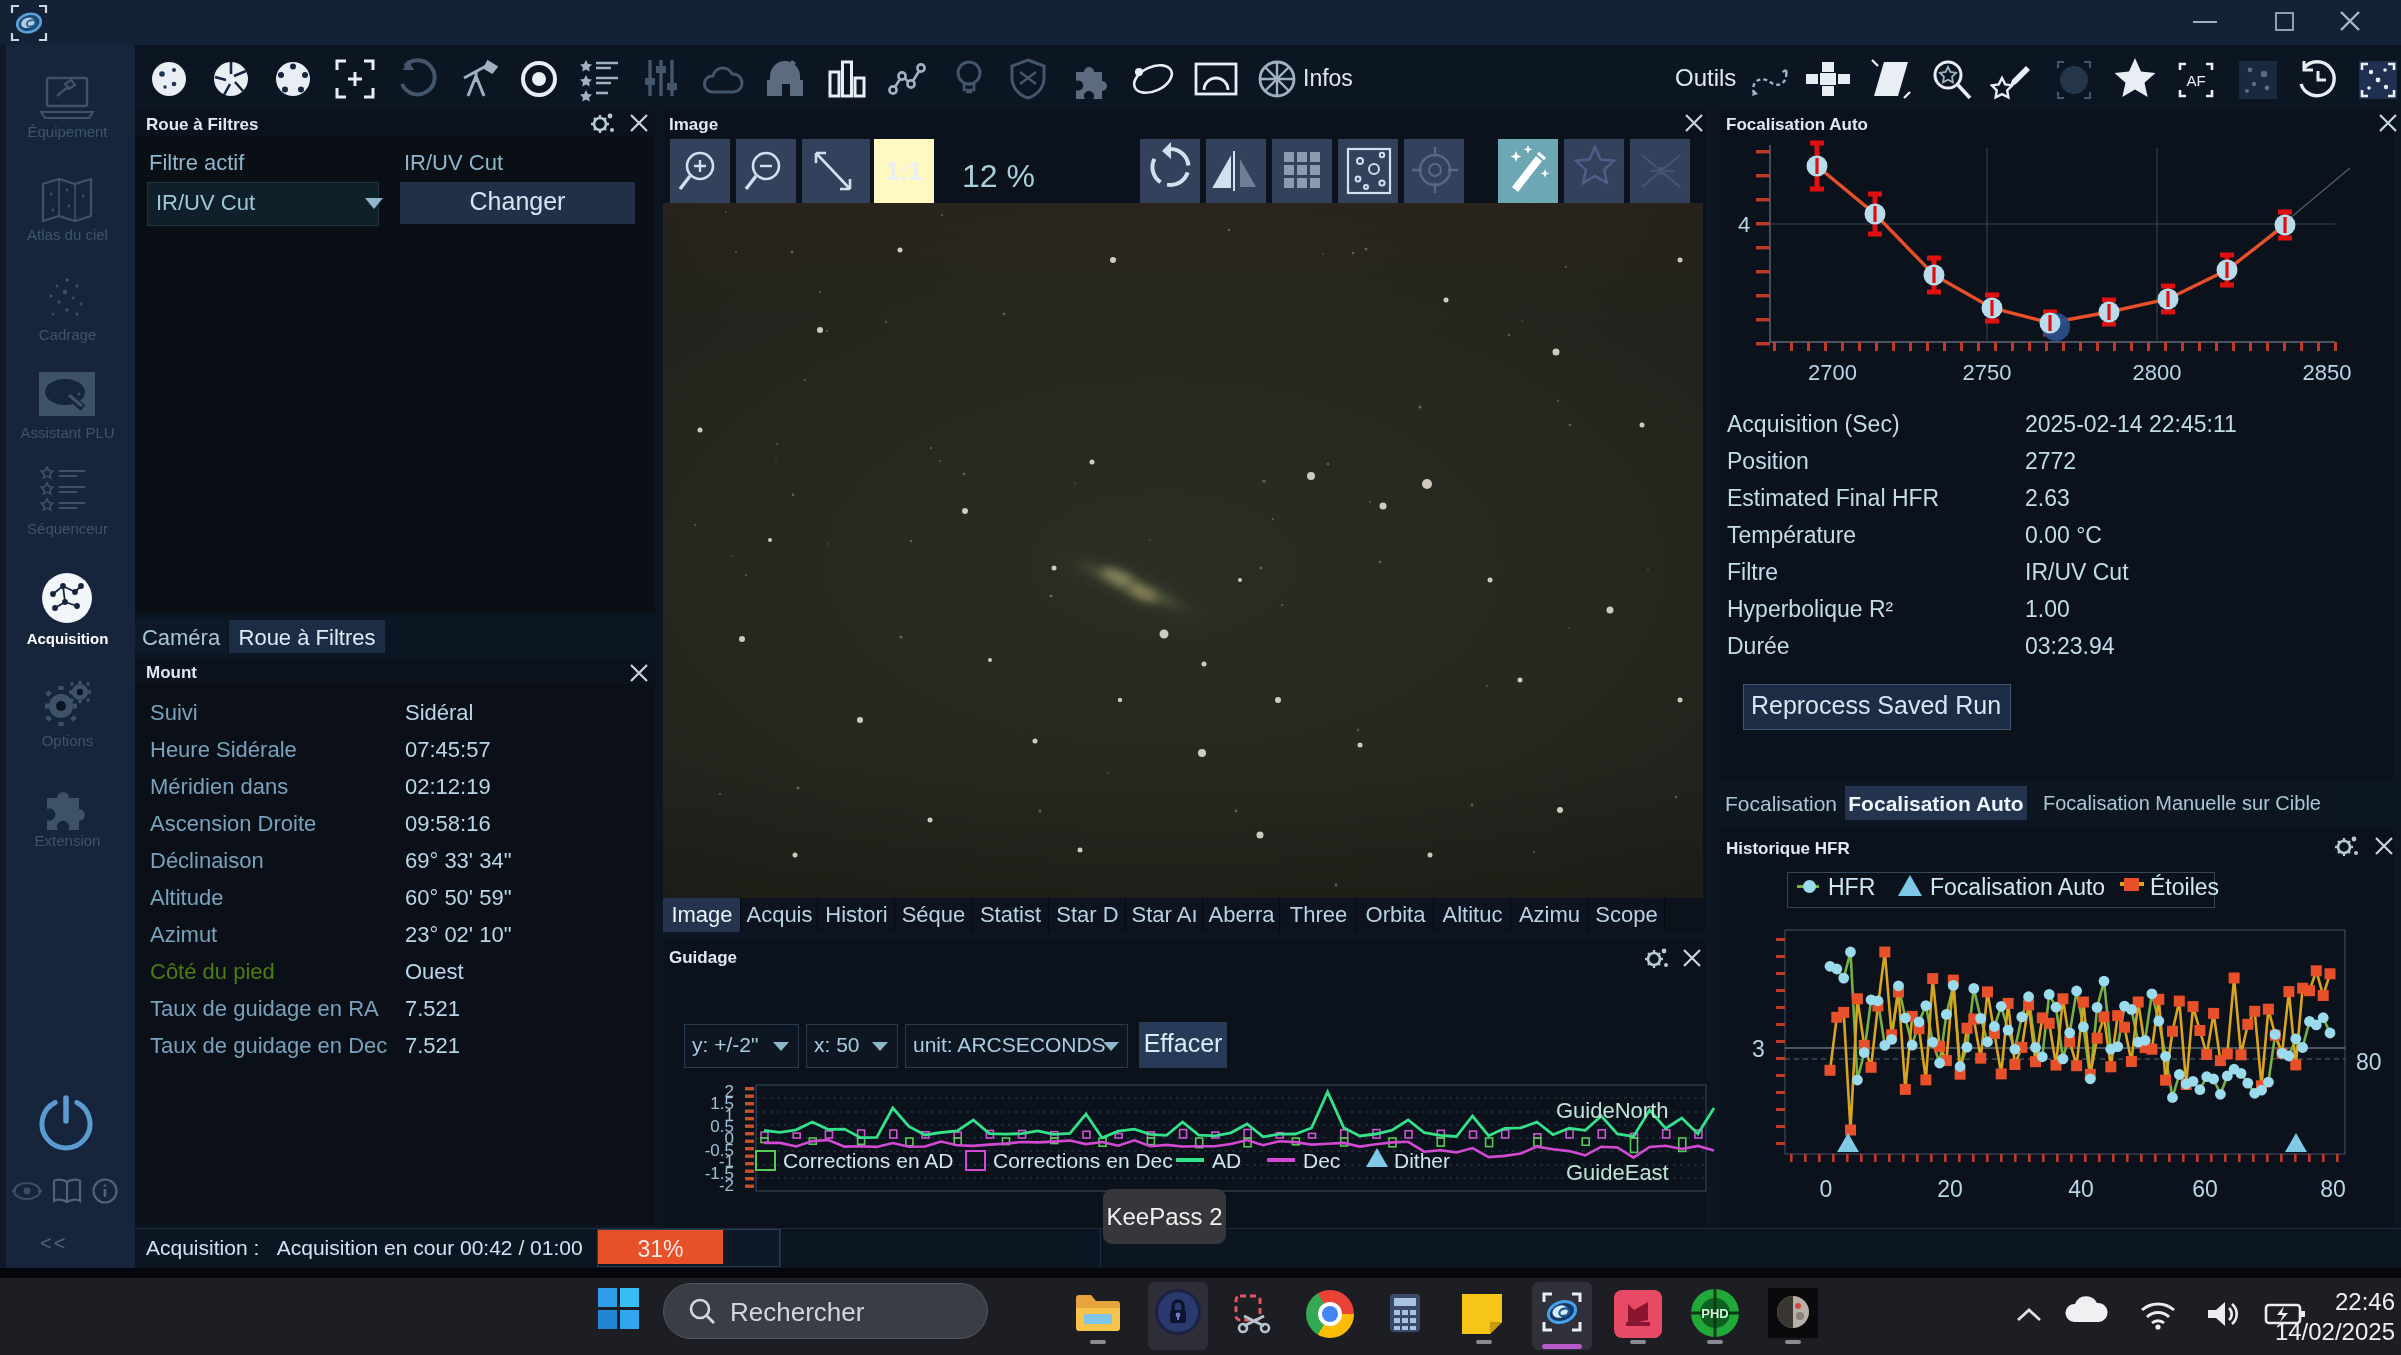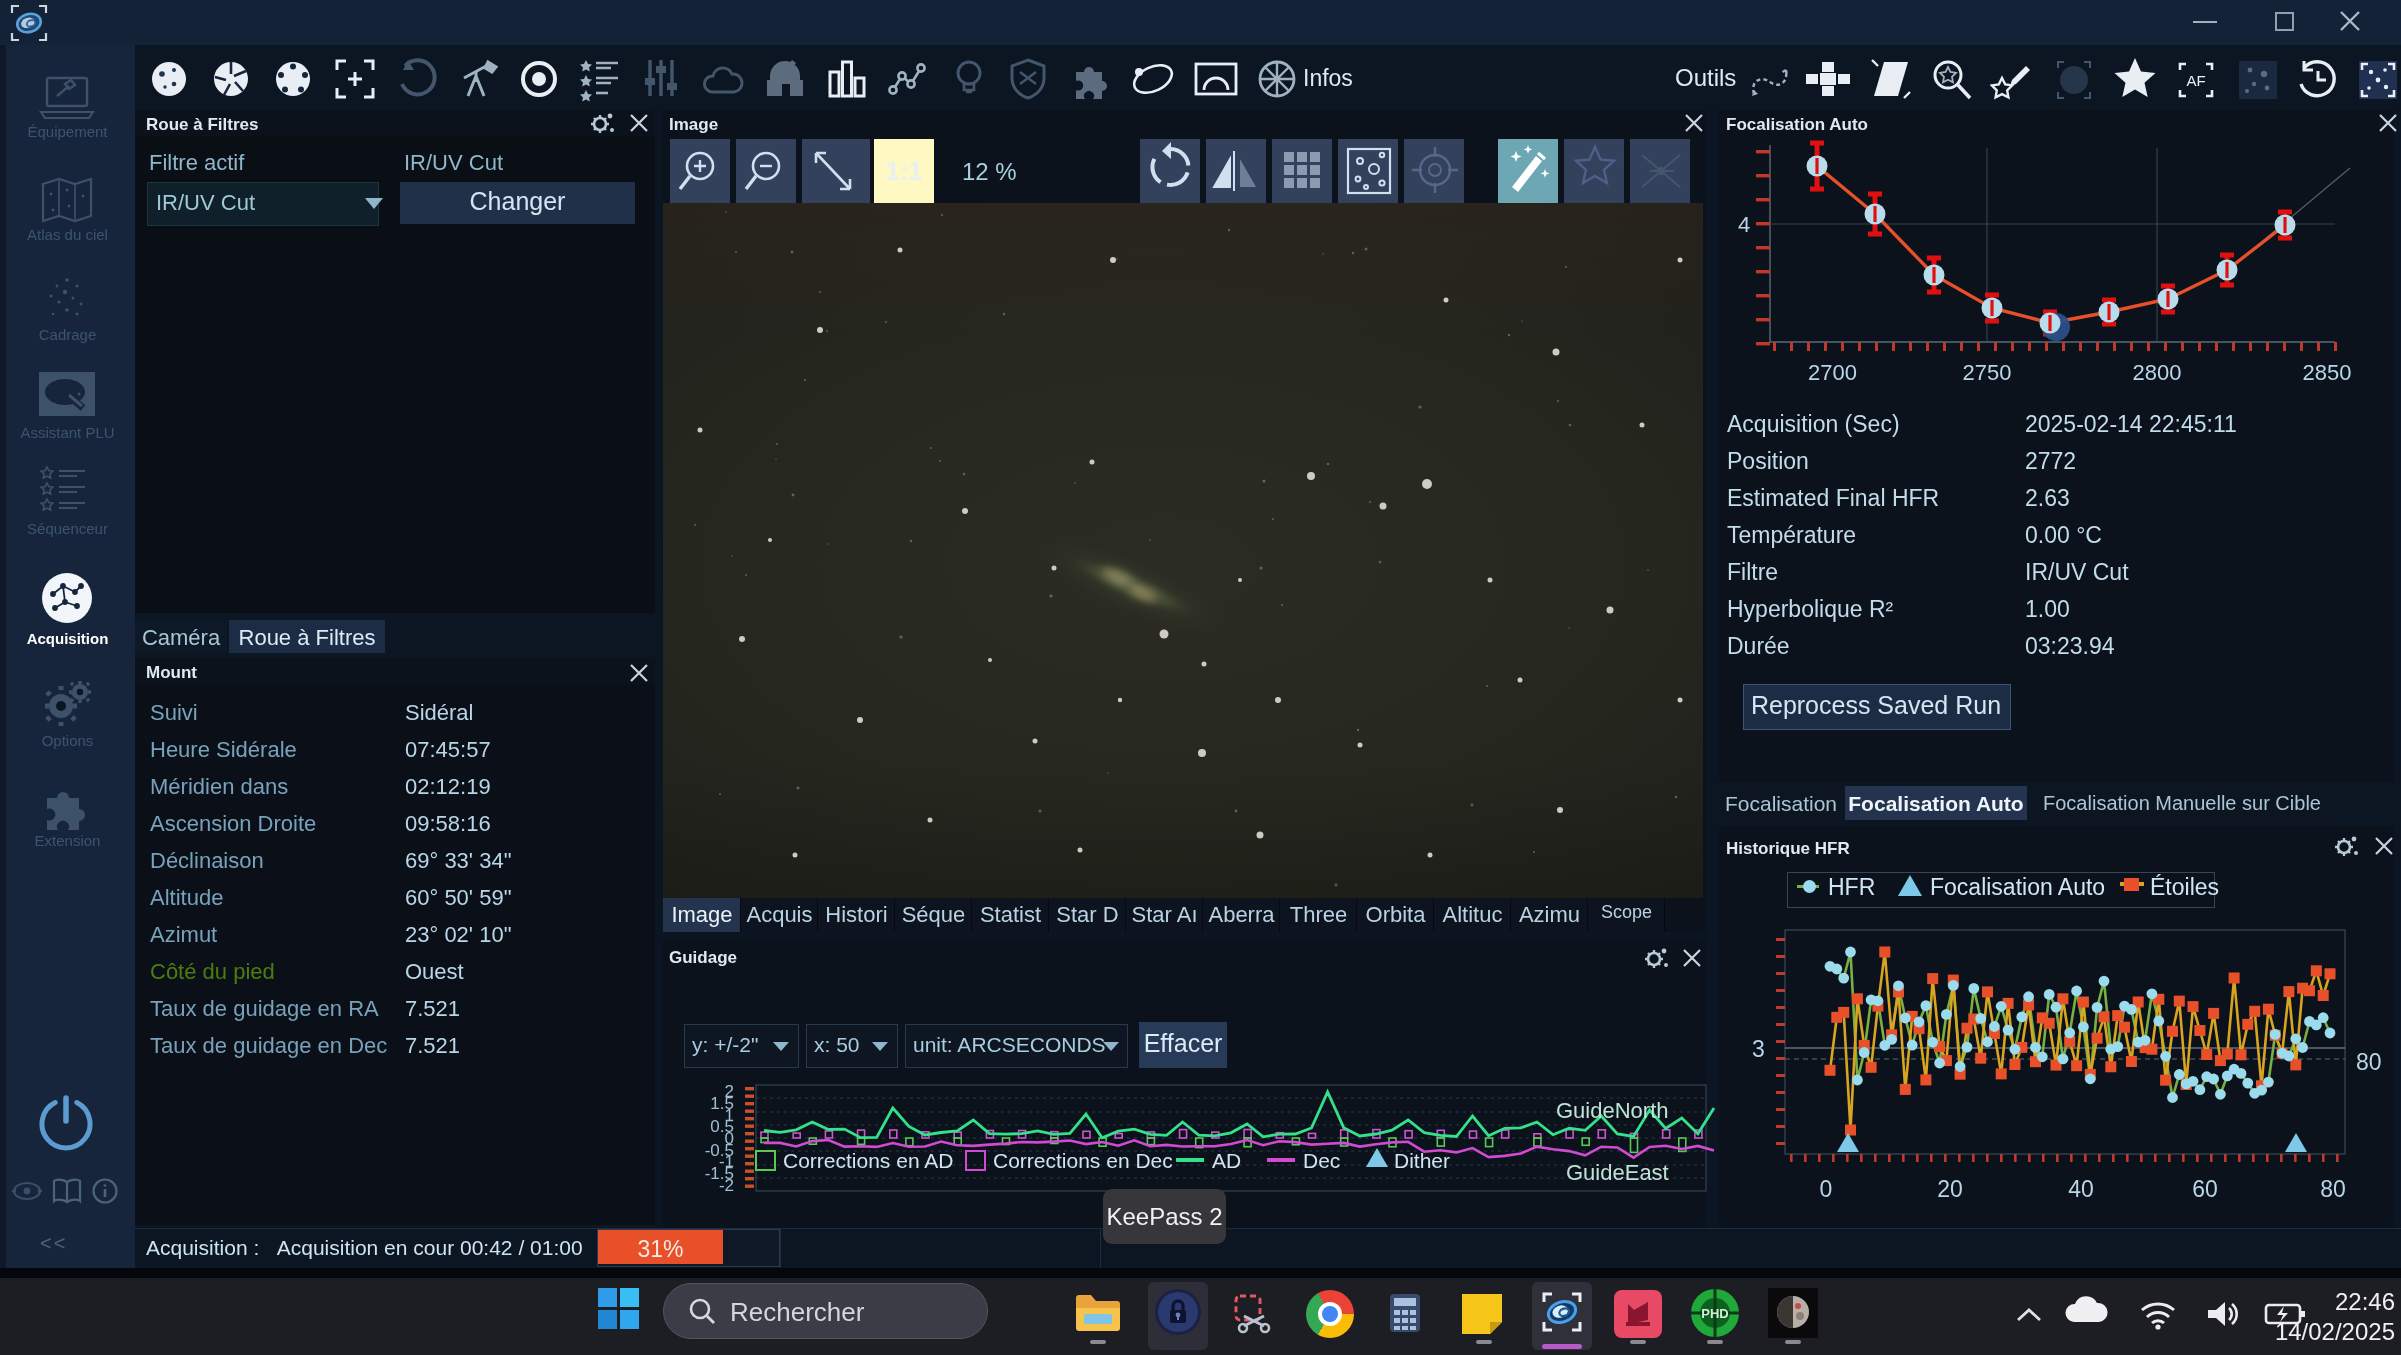--- a/index.html
+++ b/index.html
@@ -491,21 +491,21 @@
     <div class="abs" style="left:802px;top:139px;width:68px;height:64px;background:#33415c;">
       <svg width="68" height="64" viewBox="0 0 68 64">
         <path d="M14 14 L48 50 M48 50 l0 -10 M48 50 l-10 0 M14 14 l0 10 M14 14 l10 0" stroke="#cfe0ee" stroke-width="2.6" fill="none"></path>
       </svg>
     </div>
     <div class="abs" style="left:874px;top:139px;width:60px;height:64px;background:#fef9c3;">
       <svg width="60" height="64" viewBox="0 0 60 64">
         <text x="30" y="41" font-size="26" font-weight="bold" fill="#e8f0f6" text-anchor="middle" font-family="Liberation Sans">1:1</text>
       </svg>
     </div>
-    <div class="abs" style="left:962px;top:158px;font-size:24px;color:#a8cfdc;">12 %</div>
+    <div class="abs" style="left:962px;top:158px;font-size:32px;color:#a8cfdc;">12 %</div>
     <div class="abs" style="left:1140px;top:139px;width:60px;height:64px;background:#33415c;">
       <svg width="60" height="64" viewBox="0 0 60 64">
         <path d="M31 10 a18 18 0 1 1 -13 5" fill="none" stroke="#cfe0ee" stroke-width="4" stroke-dasharray="26 7"></path>
         <path d="M31 3 l-9 9 9 8 Z" fill="#cfe0ee"></path>
       </svg>
     </div>
     <div class="abs" style="left:1206px;top:139px;width:60px;height:64px;background:#33415c;">
       <svg width="60" height="64" viewBox="0 0 60 64">
         <path d="M28 12 V52 M24 20 L8 48 H24 Z" fill="#cfe0ee" stroke="#cfe0ee" stroke-width="2"></path>
         <path d="M34 20 L50 48 H34 Z" fill="#6c7f96"></path>
@@ -706,21 +706,21 @@
     <div class="abs" style="left:1203px;top:902px;width:77px;text-align:center;font-size:22px;color:#b9d2e2;white-space:nowrap;overflow:hidden;">Aberra</div>
     <div class="abs" style="left:1280px;top:898px;width:77px;height:34px;background:#0d1420;border-right:1px solid #060a10;box-sizing:border-box;"></div>
     <div class="abs" style="left:1280px;top:902px;width:77px;text-align:center;font-size:22px;color:#b9d2e2;white-space:nowrap;overflow:hidden;">Three</div>
     <div class="abs" style="left:1357px;top:898px;width:77px;height:34px;background:#0d1420;border-right:1px solid #060a10;box-sizing:border-box;"></div>
     <div class="abs" style="left:1357px;top:902px;width:77px;text-align:center;font-size:22px;color:#b9d2e2;white-space:nowrap;overflow:hidden;">Orbita</div>
     <div class="abs" style="left:1434px;top:898px;width:77px;height:34px;background:#0d1420;border-right:1px solid #060a10;box-sizing:border-box;"></div>
     <div class="abs" style="left:1434px;top:902px;width:77px;text-align:center;font-size:22px;color:#b9d2e2;white-space:nowrap;overflow:hidden;">Altituc</div>
     <div class="abs" style="left:1511px;top:898px;width:77px;height:34px;background:#0d1420;border-right:1px solid #060a10;box-sizing:border-box;"></div>
     <div class="abs" style="left:1511px;top:902px;width:77px;text-align:center;font-size:22px;color:#b9d2e2;white-space:nowrap;overflow:hidden;">Azimu</div>
     <div class="abs" style="left:1588px;top:898px;width:77px;height:34px;background:#0d1420;border-right:1px solid #060a10;box-sizing:border-box;"></div>
-    <div class="abs" style="left:1588px;top:902px;width:77px;text-align:center;font-size:18px;color:#b9d2e2;white-space:nowrap;overflow:hidden;">Scope</div>
+    <div class="abs" style="left:1588px;top:902px;width:77px;text-align:center;font-size:22px;color:#b9d2e2;white-space:nowrap;overflow:hidden;">Scope</div>
 <div class="abs" style="left:663px;top:940px;width:1043px;height:288px;background:#0c121c;"></div>
 <div class="abs" style="left:669px;top:948px;"><span class="hdr">Guidage</span></div>
 <div class="abs" style="left:1644px;top:947px;width:26px;height:22px;">
       <svg width="26" height="22" viewBox="0 0 26 22">
         <circle cx="10" cy="12" r="6" fill="none" stroke="#b9c9d6" stroke-width="2.6"></circle>
         <g stroke="#b9c9d6" stroke-width="2.4">
           <path d="M10 3 V6 M10 18 V21 M1 12 H4 M16 12 H19 M4 6 l2 2 M14 16 l2 2 M4 18 l2-2 M14 8 l2-2"></path>
         </g>
         <circle cx="20" cy="4" r="2.4" fill="#b9c9d6"></circle>
         <circle cx="22" cy="18" r="2" fill="#b9c9d6"></circle>

